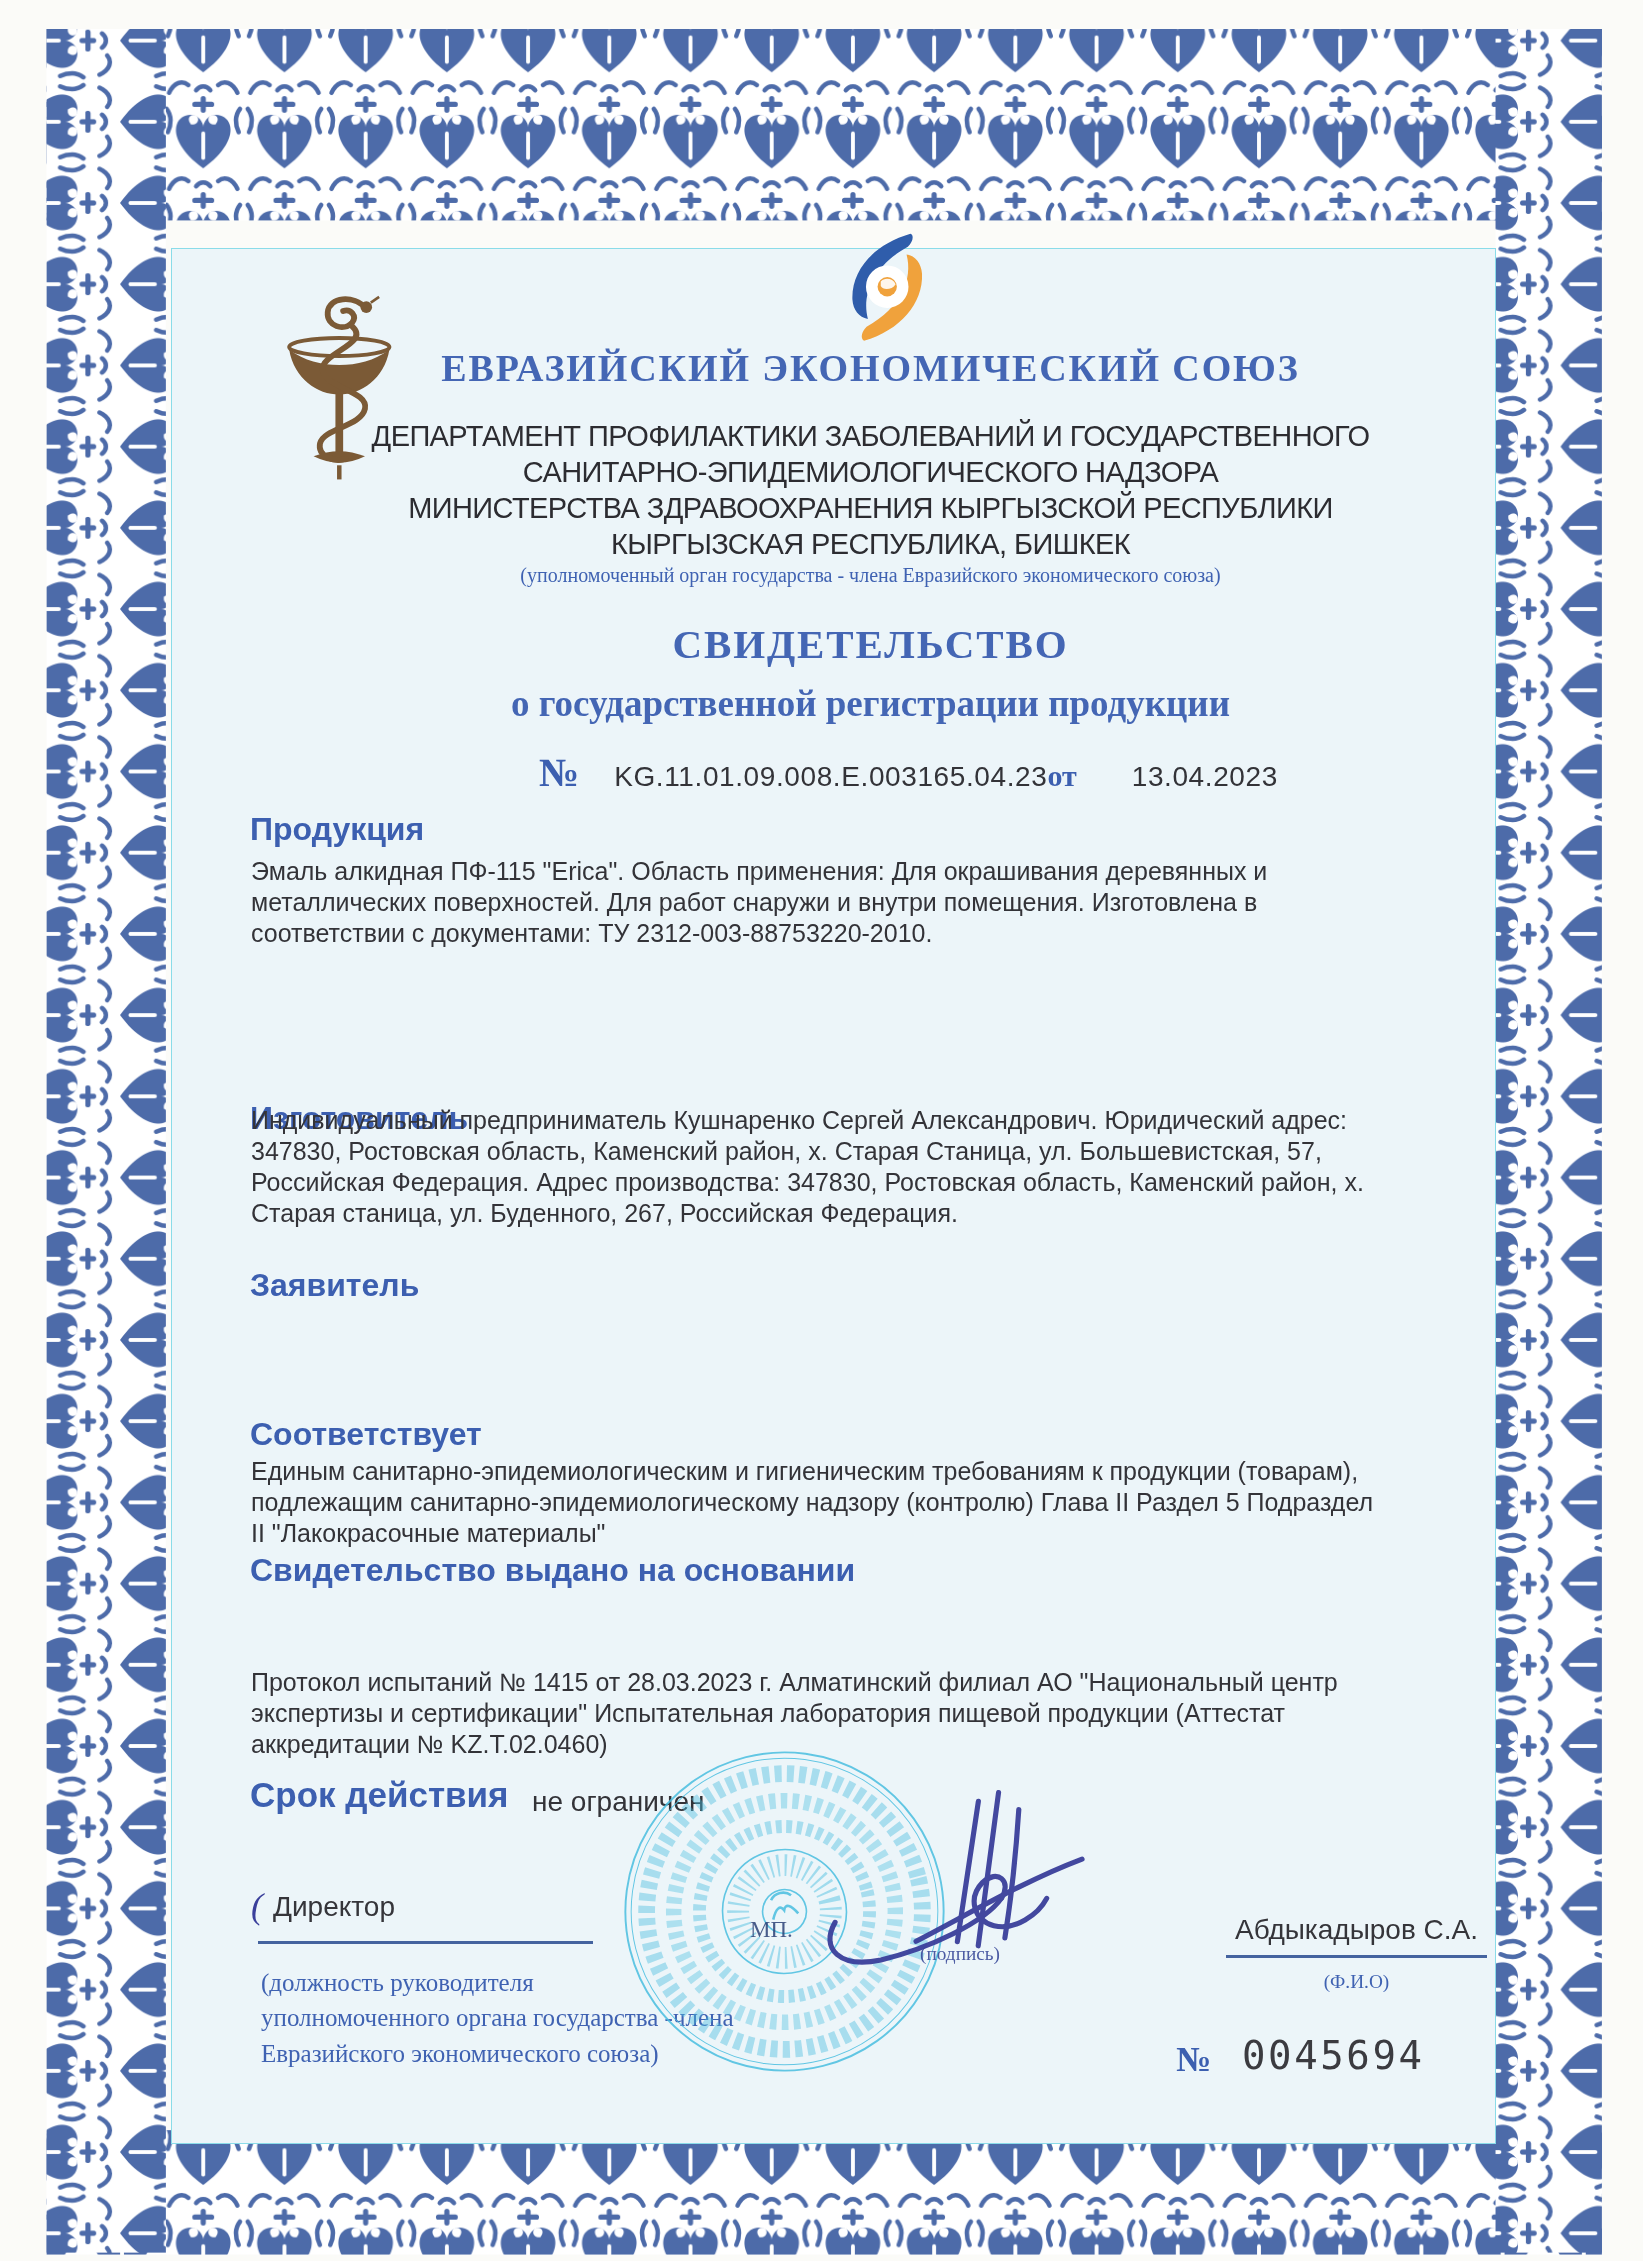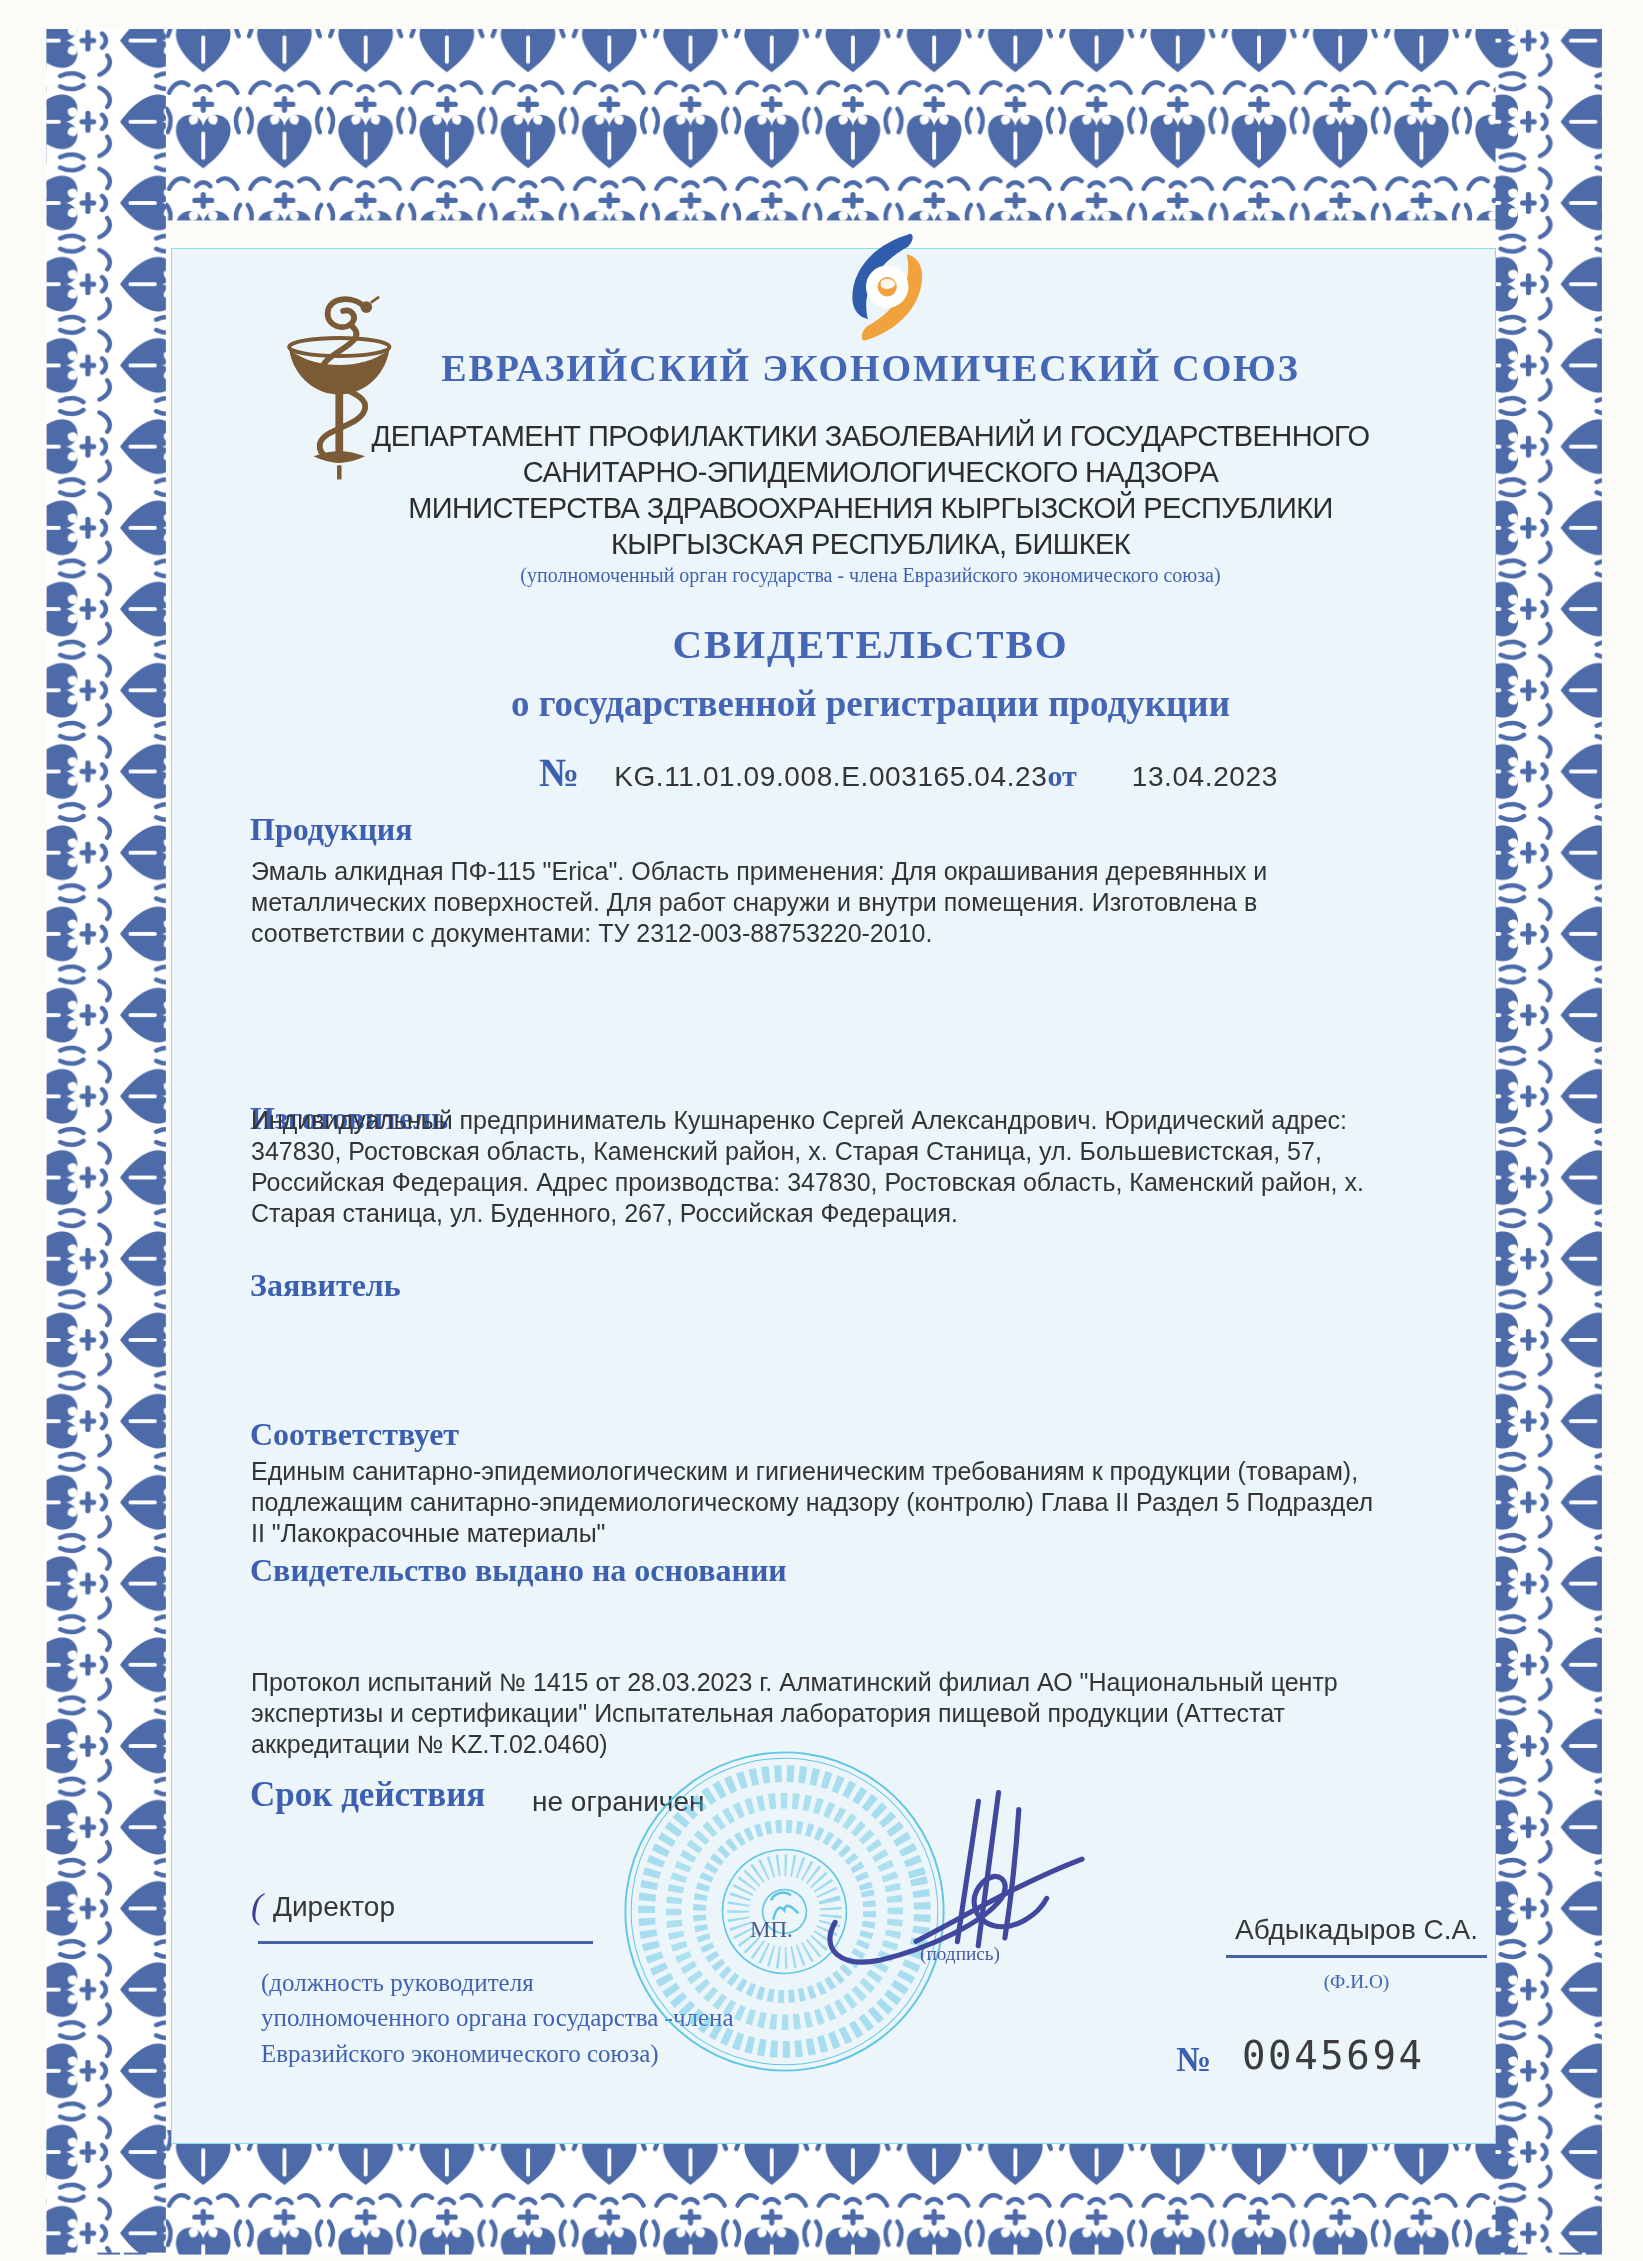--- a/index.html
+++ b/index.html
@@ -16,21 +16,21 @@
   .auth-note{top:315px;font-family:"Liberation Serif",serif;font-size:20px;color:var(--note-blue,#3f62b2);}
   .cert-title{top:371px;font-family:"Liberation Serif",serif;font-weight:bold;font-size:41px;
               letter-spacing:1.9px;color:var(--title-blue,#4466b4);}
   .cert-sub{top:433px;font-family:"Liberation Serif",serif;font-weight:bold;font-size:37px;
             color:var(--title-blue,#4466b4);}
   .num-row{left:367px;top:500px;display:flex;align-items:baseline;white-space:nowrap;}
   .num-sign{font-family:"Liberation Serif",serif;font-weight:bold;font-size:40px;color:var(--accent-blue,#3c5fb0);margin-right:35px;}
   .num-val{font-size:28px;color:var(--text-dark,#333338);letter-spacing:0.6px;}
   .num-from{font-family:"Liberation Serif",serif;font-weight:bold;font-size:30px;color:var(--accent-blue,#3c5fb0);margin-right:55px;}
   .num-date{font-size:28px;color:var(--text-dark,#333338);letter-spacing:0.6px;}
-  .sec-h{left:78px;font-family:Liberation Serif, serif;font-weight:bold;font-size:32px;color:var(--accent-blue,#3c5fb0);}
+  .sec-h{left:78px;font-family:Liberation Sans, sans-serif;font-weight:bold;font-size:32px;color:var(--accent-blue,#3c5fb0);}
   .sec-t{left:79px;width:1125px;font-size:25px;line-height:31px;color:var(--text-dark,#333338);}
   .h-product{top:562px;} .t-product{top:607px;}
   .h-manufacturer{top:851px;} .t-manufacturer{top:856px;}
   .h-applicant{top:1018px;} .t-applicant{top:1060px;}
   .h-compliance{top:1167px;} .t-compliance{top:1207px;}
   .h-basis{top:1303px;} .t-basis{top:1396px;margin-top:22px;}
   .h-validity{top:1526px;font-size:35px;}
   .v-validity{left:360px;top:1537px;font-size:28px;color:var(--text-dark,#333338);}
   .ink{color:var(--ink-blue,#3a3f9b);}
   .paren-mark{left:79px;top:1636px;font-family:"Liberation Serif",serif;font-size:36px;font-style:italic;}

